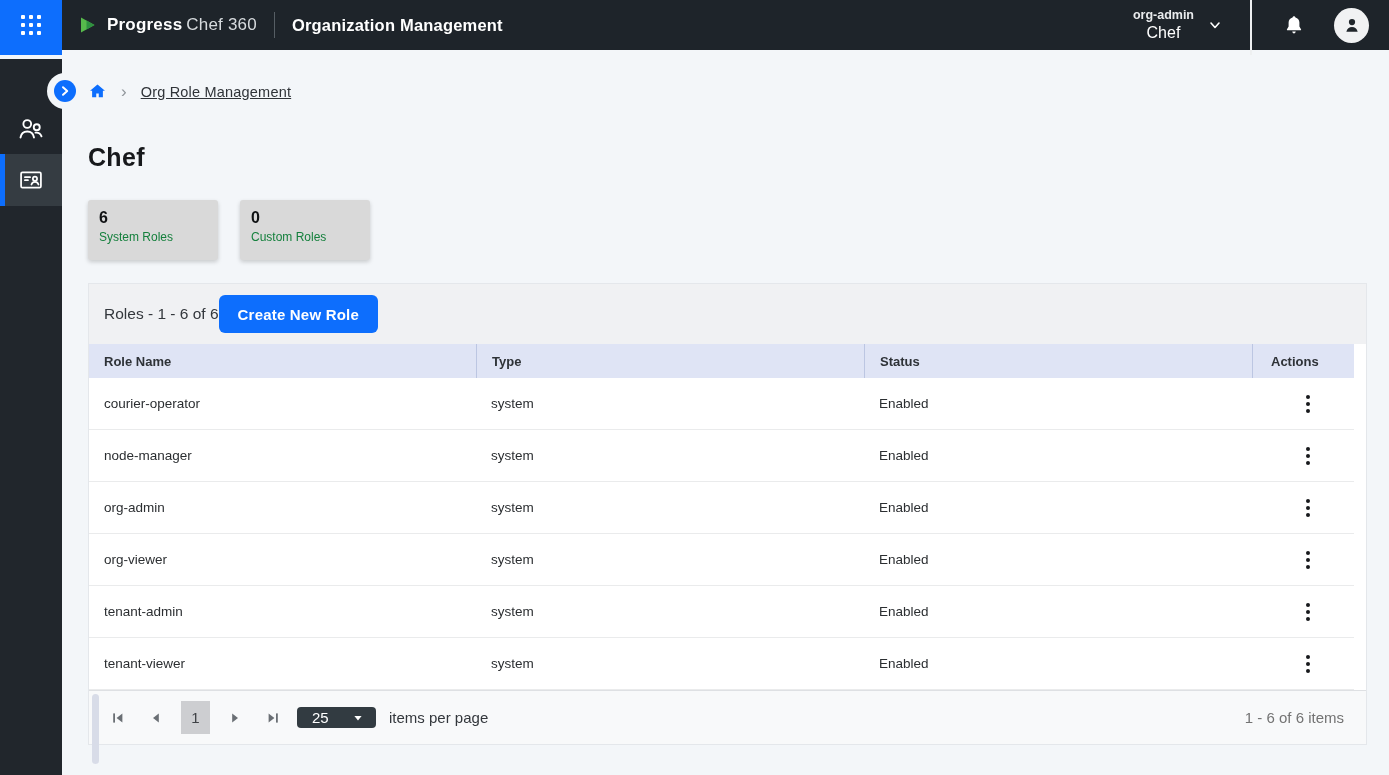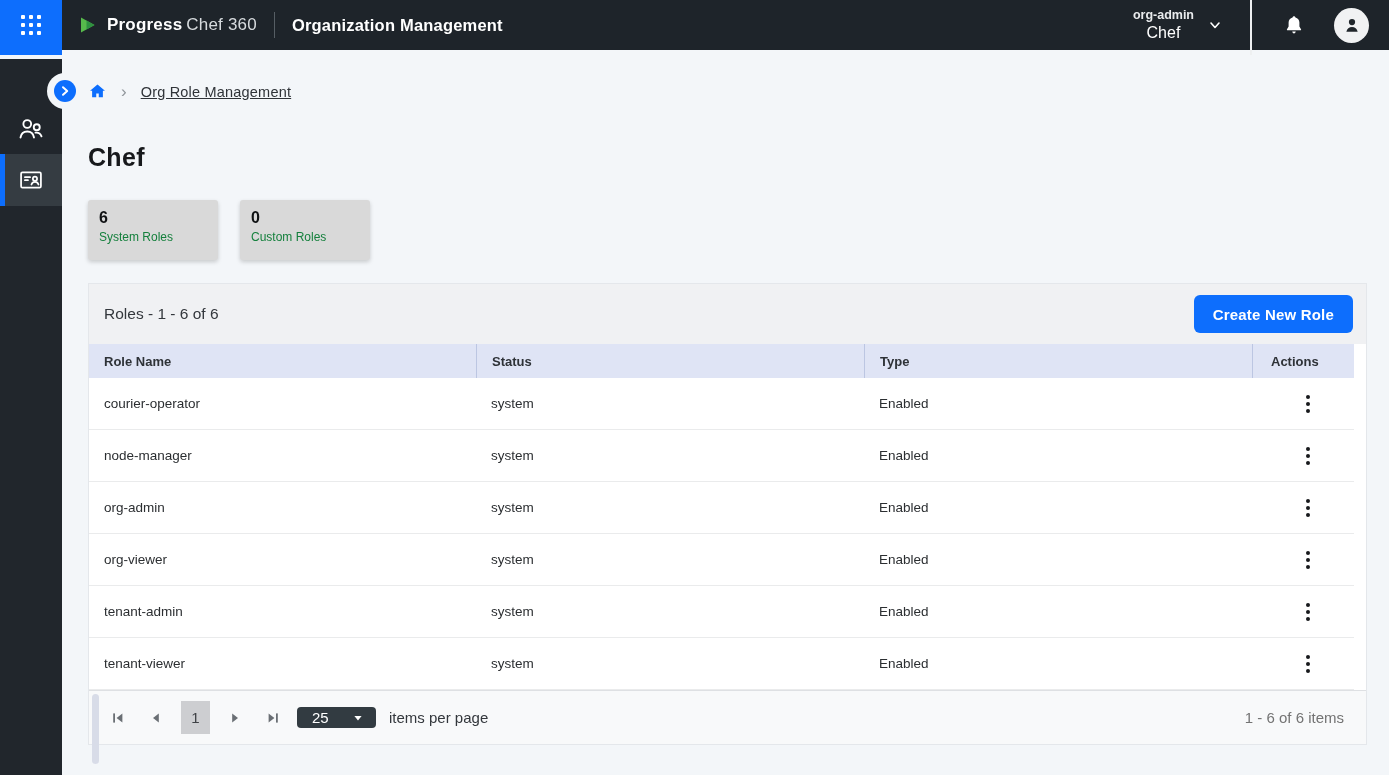--- a/index.html
+++ b/index.html
@@ -81,21 +81,21 @@
   .stat-value { font-size:16px; font-weight:700; color:#101214; }
   .stat-label { font-size:12px; color:#15803d; margin-top:3px; }
 
   
   .card {
     margin:23px 22px 0 26px; width:1279px; background:#ffffff;
     border:1px solid #e4e7eb;
   }
   .card-header {
     height:60px; background:#f0f1f3; display:flex; align-items:center;
-    justify-content:space-between; padding:0 13px 0 15px;gap:23px;
+    justify-content:flex-start; padding:0 13px 0 15px;
   }
   .card-title { font-size:15.5px; color:#33373c; }
   .create-btn {
     height:38px; padding:0 19px; background:#0d6efd; color:#fff; border:none;
     border-radius:6px; font-size:15px; font-weight:700; cursor:pointer;
     font-family:"Liberation Sans", sans-serif; letter-spacing:.2px;
   }
 
   .table-wrap { display:flex;flex-direction:column; }
   .grid-area { width:1265px; }
@@ -253,22 +253,22 @@
     <div class="card-header">
       <span class="card-title">Roles - 1 - 6 of 6</span>
       <button class="create-btn">Create New Role</button>
     </div>
 
     <div class="table-wrap">
       <div class="grid-area">
 
         <div class="grid-head">
           <div class="hcol c1">Role Name</div>
+          <div class="hcol c2">Type</div>
           <div class="hcol c3">Status</div>
-          <div class="hcol c2">Type</div>
           <div class="hcol c4">Actions</div>
         </div>
 
         <div class="grid-row">
           <div class="cell c1">courier-operator</div>
           <div class="cell c2">system</div>
           <div class="cell c3">Enabled</div>
           <div class="cell c4 actions">
             <button class="kebab-btn">
                 <span style="display:contents"><i></i><i></i><i></i></span>

